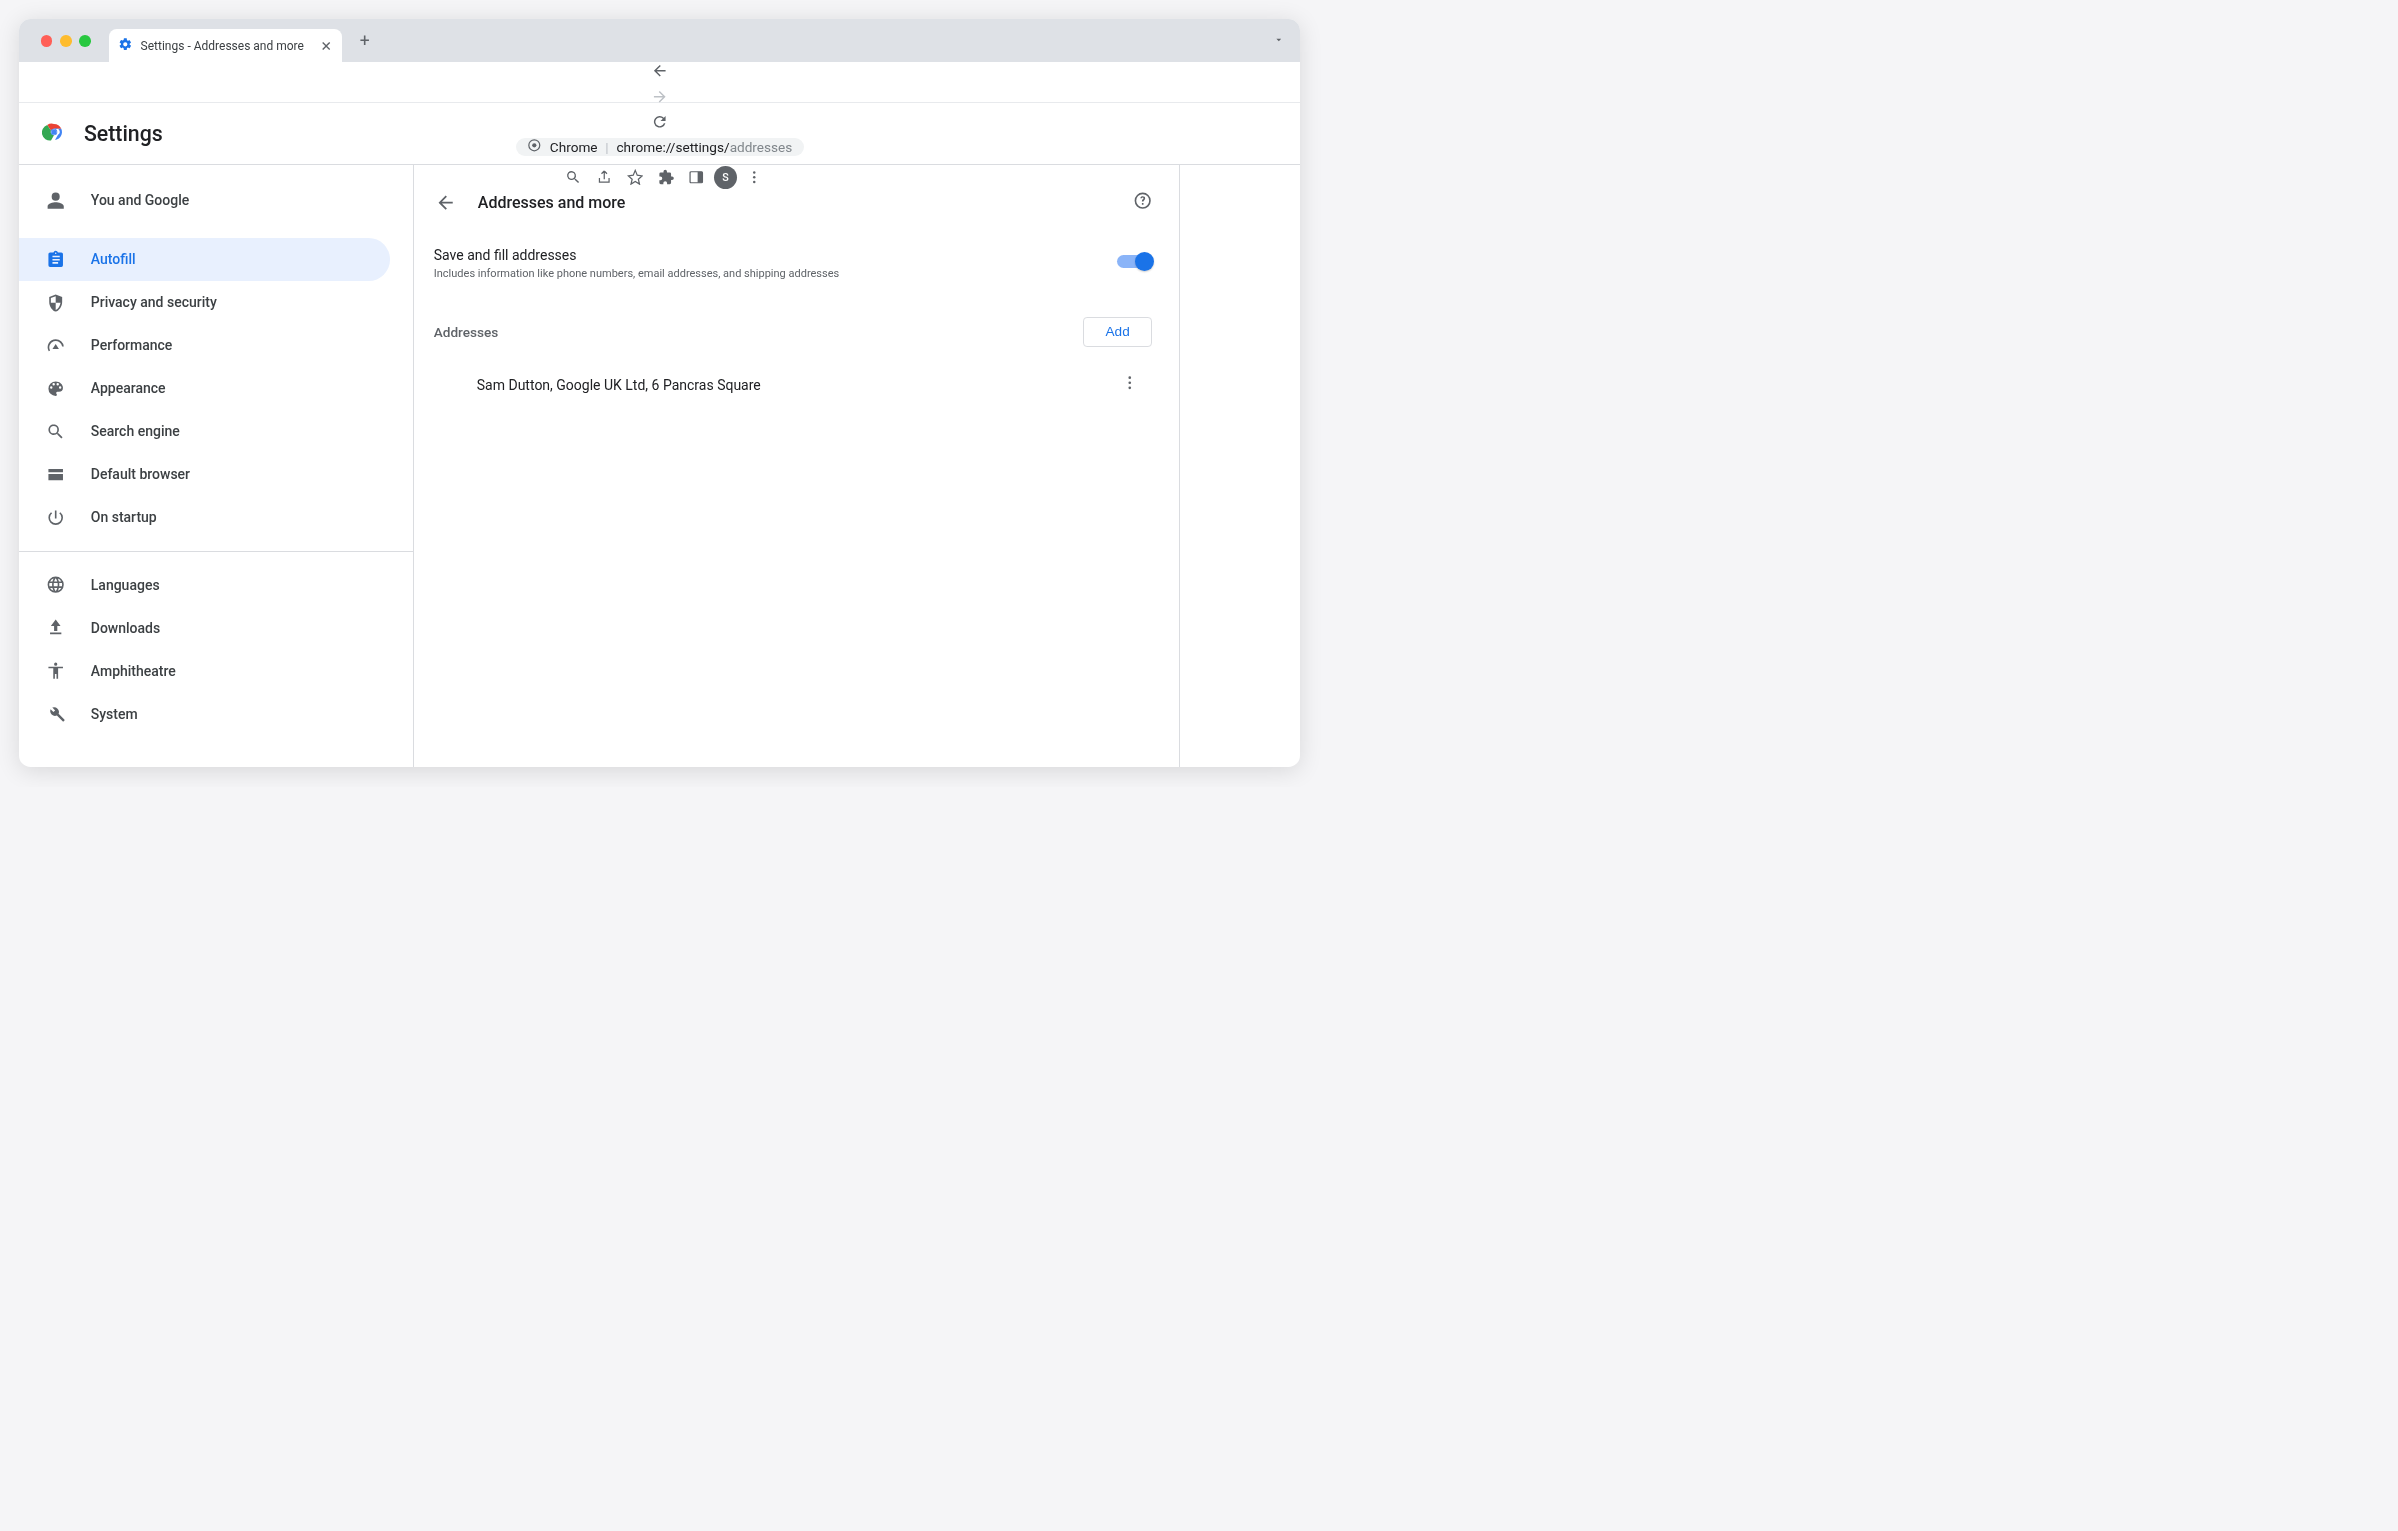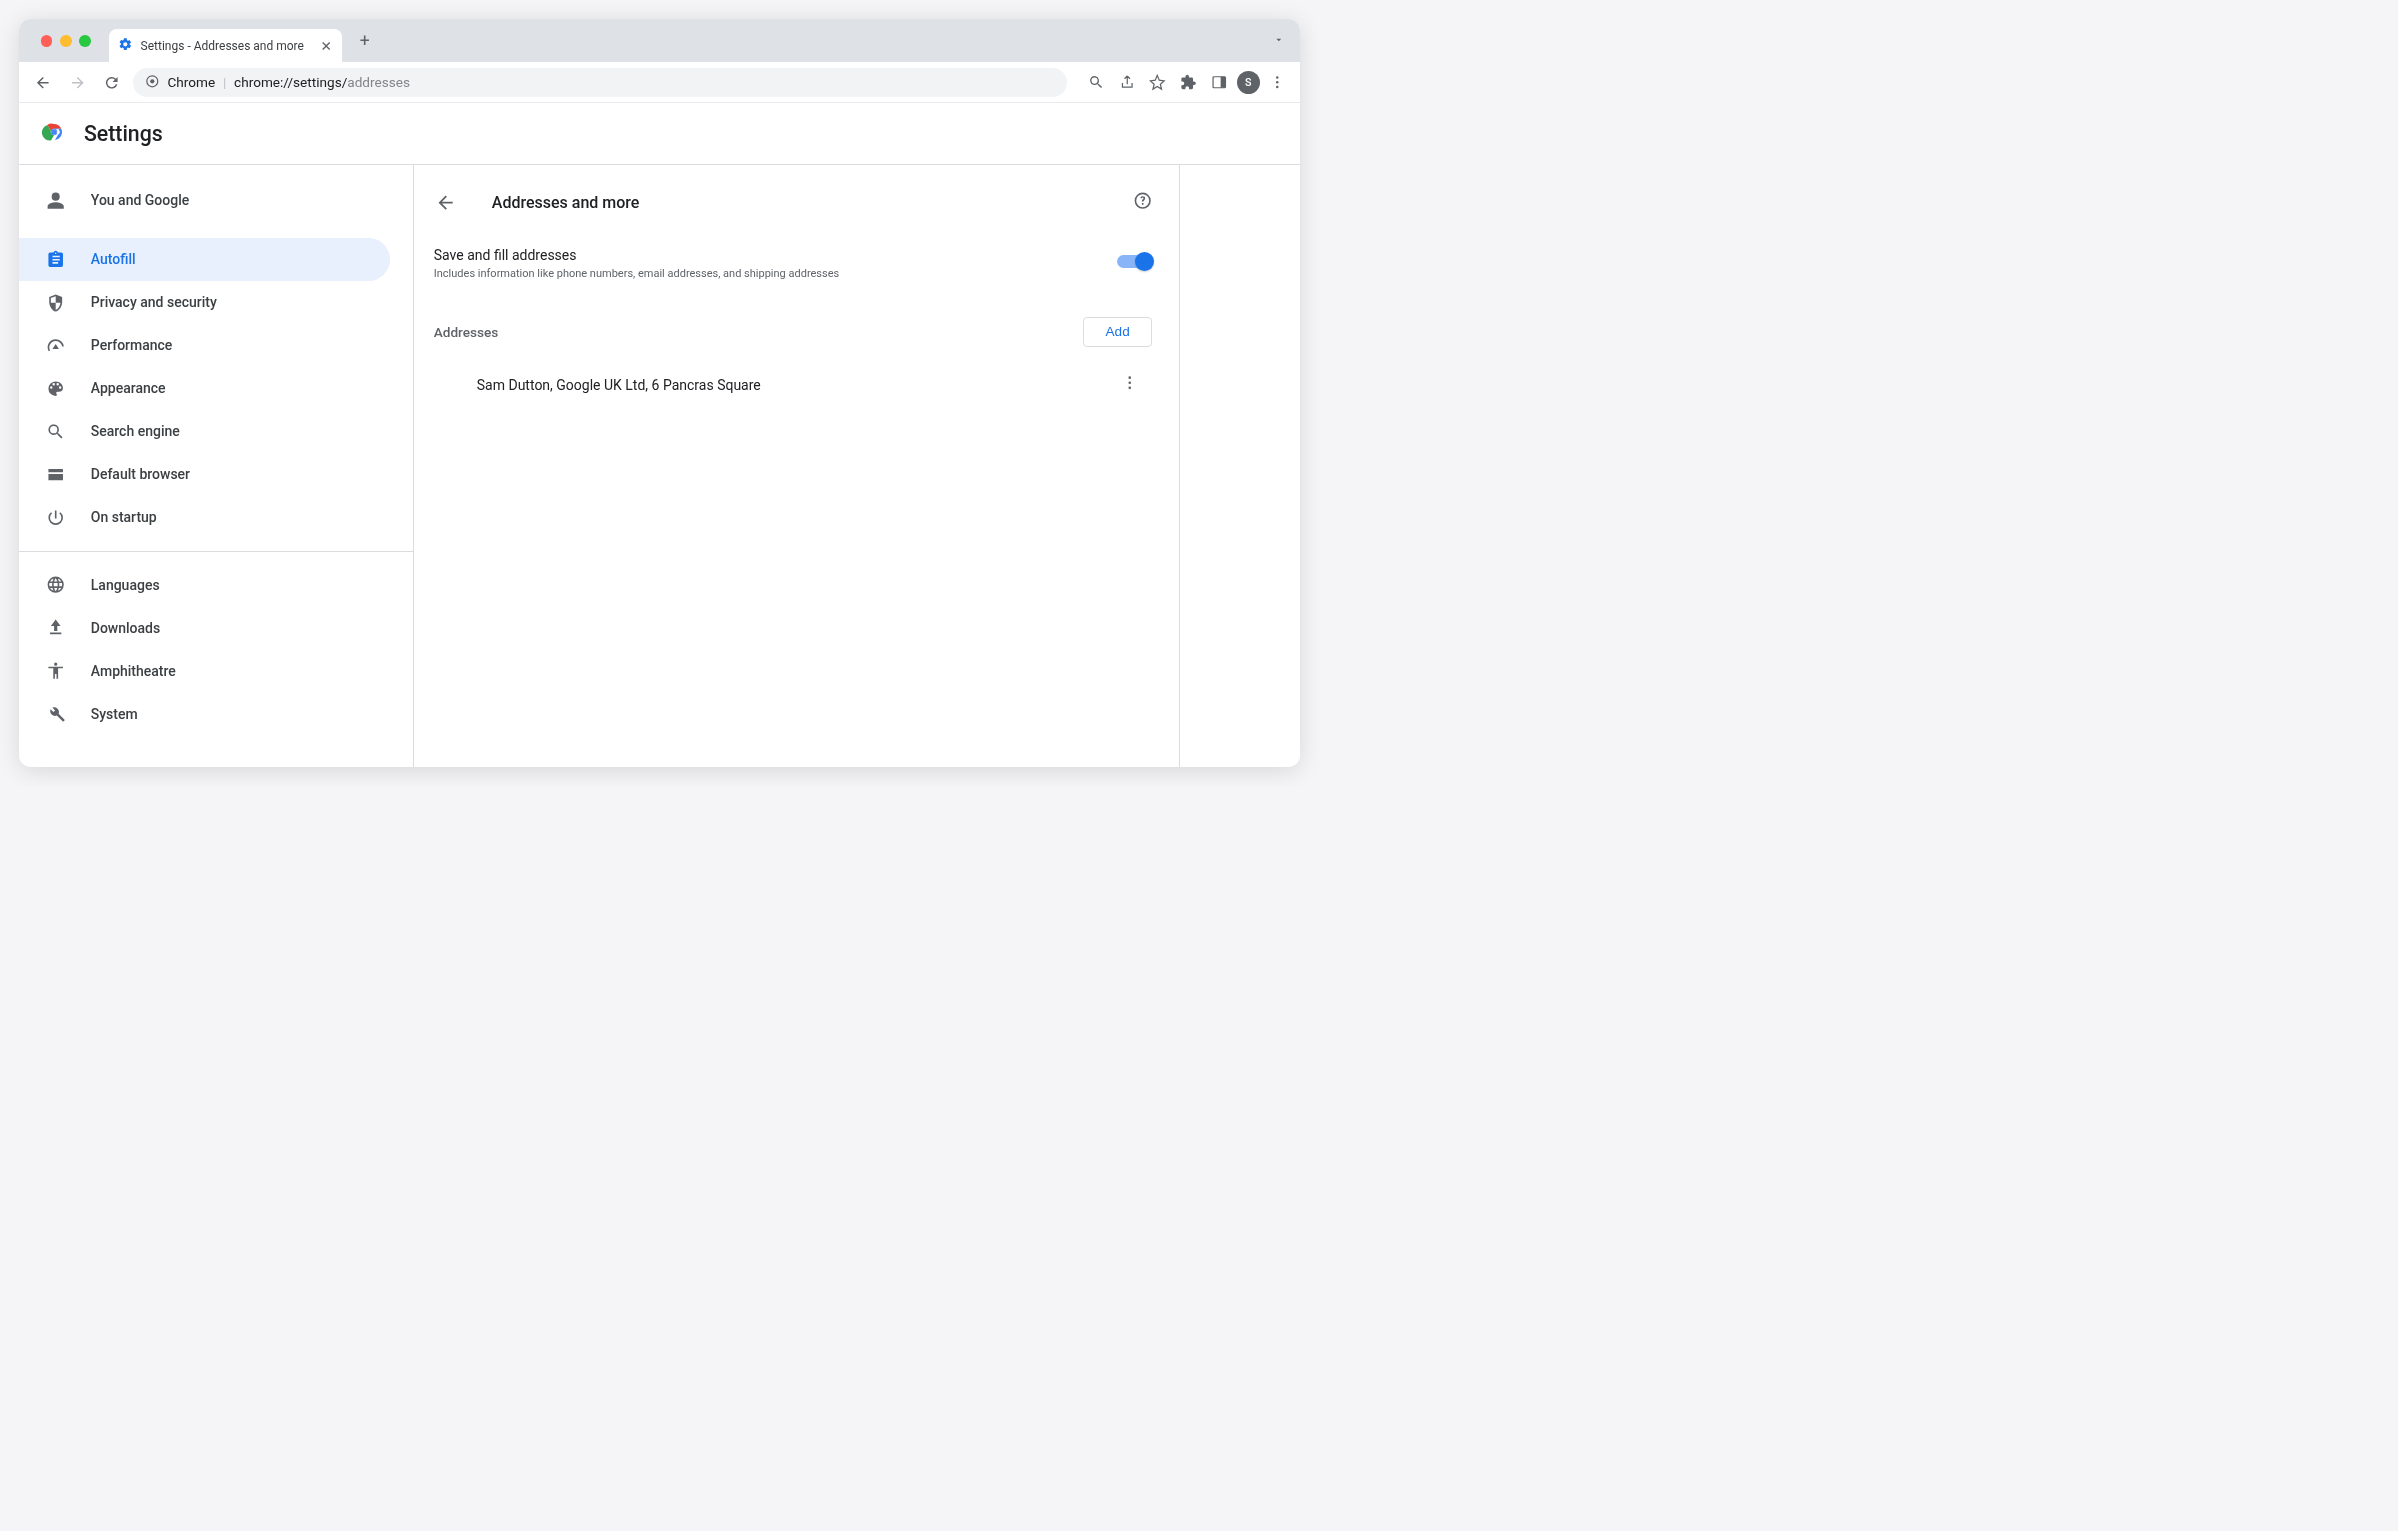--- a/index.html
+++ b/index.html
@@ -58,20 +58,21 @@
   color: #5f6368; font-size: 11.6px;
 }
 .toolbar {
   background: #fff;
   height: 41px;
   display: flex;
   align-items: center;
   padding: 0 9.7px;
   gap: 7.8px;
   border-bottom: 1px solid #e8eaed;
+  flex-direction: column;
 }
 .nav-icon {
   width: 27px; height: 27px;
   display: flex; align-items: center; justify-content: center;
   color: #5f6368; border-radius: 50%;
   cursor: pointer;
 }
 .nav-icon.disabled { color: #bdc1c6; }
 .omnibox {
   flex: 1;
@@ -165,21 +166,21 @@
   border-right: 1px solid #dadce0;
   padding: 0;
 }
 .main-inner {
   max-width: 757px;
   padding: 17.5px 0 19.4px 0;
 }
 .page-heading-row {
   display: flex; align-items: center;
   padding: 7.8px 19.4px 19.4px 19.4px;
-  gap: 35px;
+  gap: 21px;
 }
 .back-arrow { width:23px; height:23px; color:#5f6368; display:flex; align-items:center; justify-content:center; cursor:pointer;}
 .page-heading {
   font-size: 16px; font-weight: 500; color: #202124; flex:1;
 }
 .help-icon { color:#5f6368; cursor:pointer; }
 .setting-row {
   padding: 13.6px 19.4px;
   display: flex; align-items: flex-start;
 }

